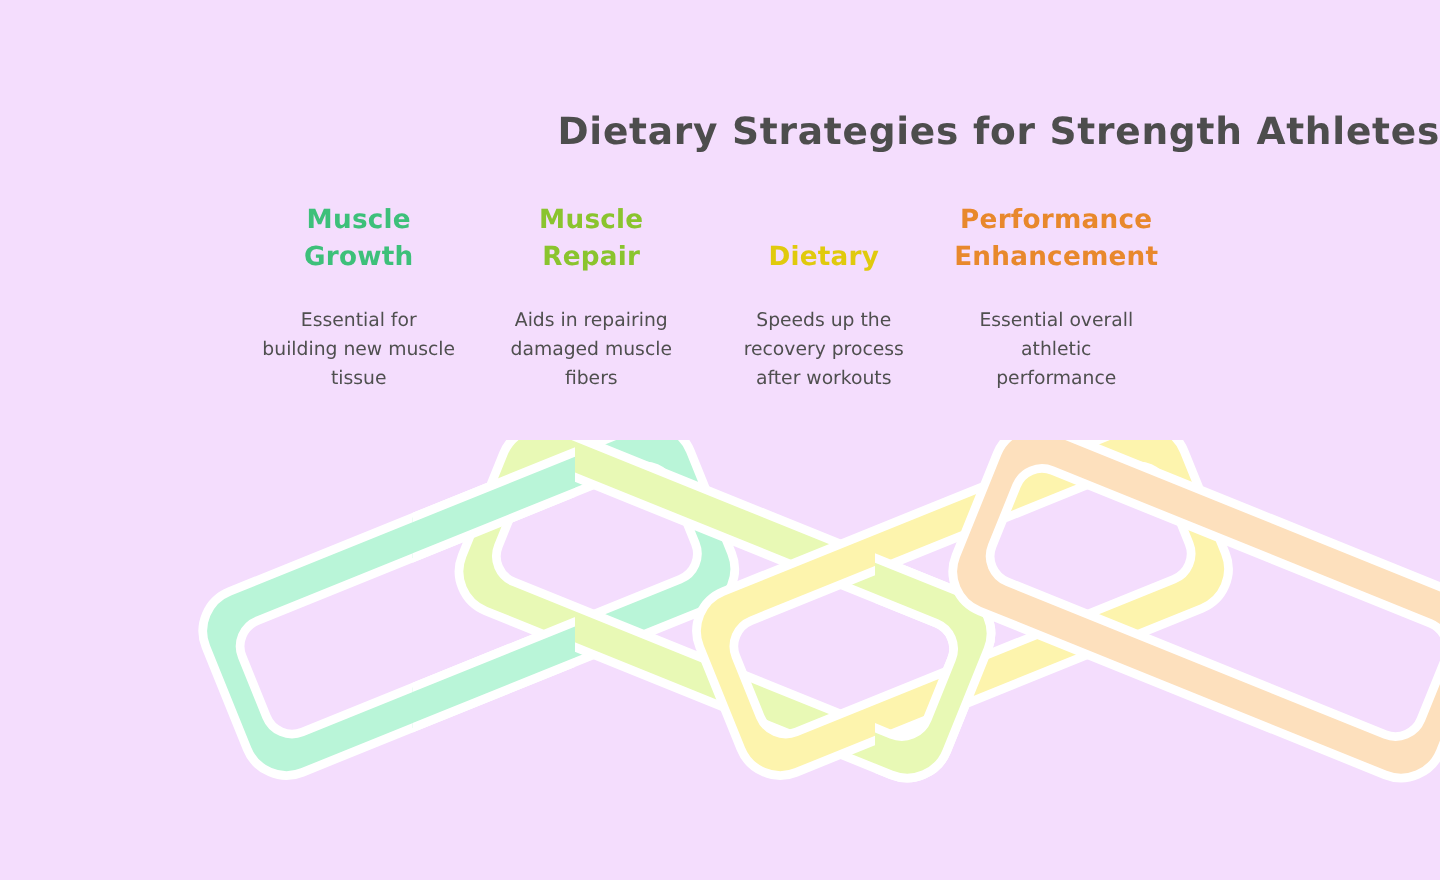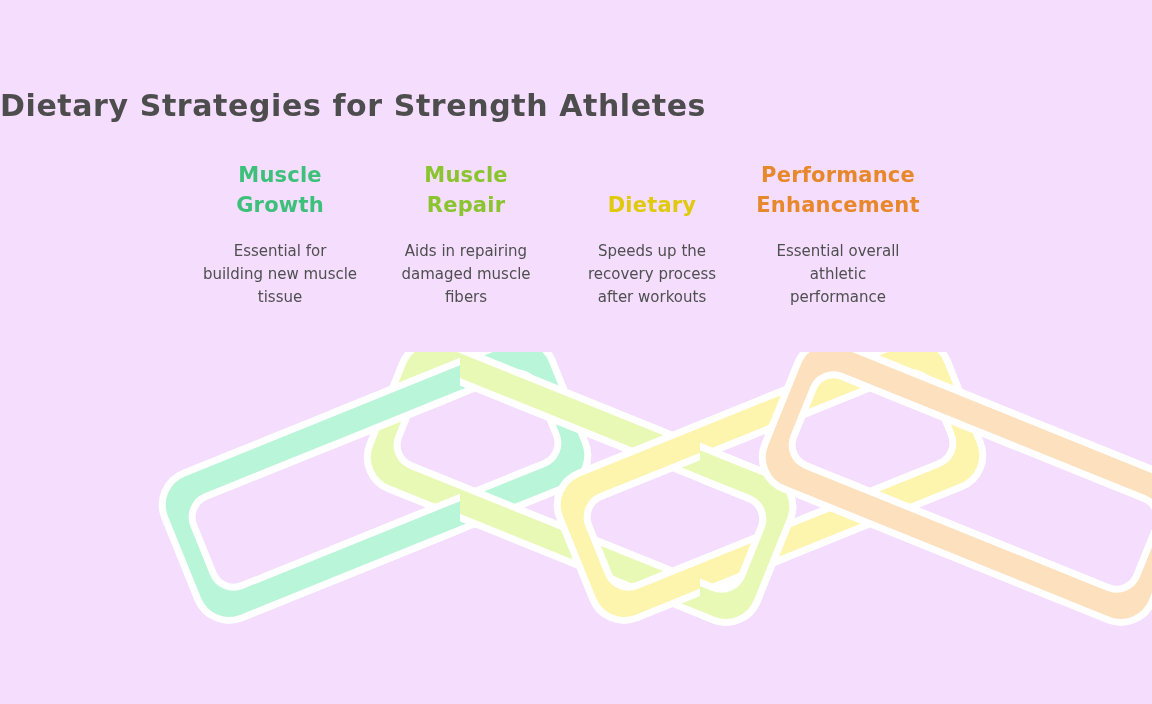--- a/index.html
+++ b/index.html
@@ -20,33 +20,33 @@
     width: 1152px;
     height: 704px;
   }
 
   
   .title {
     position: absolute;
     top: 88px;
     left: 0;
     width: 1152px;
-    text-align: left;
+    text-align: right;
     font-family: "DejaVu Sans", sans-serif;
     font-size: 30px;
     font-weight: bold;
     letter-spacing: 0.6px;
     color: #4d4d4d;
   }
 
   
   .columns {
     position: absolute;
     top: 158px;
-    left: 187px;
+    left: 194px;
     width: 760px;
     display: flex;
     align-items: flex-start;
   }
   .column {
     width: 186px;
     display: flex;
     flex-direction: column;
     align-items: center;
   }
@@ -58,21 +58,21 @@
     align-items: center;
     text-align: center;
     font-family: "DejaVu Sans", sans-serif;
     font-size: 21px;
     font-weight: bold;
     line-height: 30px;
     letter-spacing: 0.2px;
     white-space: pre-line;
   }
   .col-desc {
-    margin-top: 20px;
+    margin-top: 25px;
     text-align: center;
     font-family: "DejaVu Sans", sans-serif;
     font-size: 15px;
     line-height: 23px;
     color: #4f4f4f;
     width: 178px;
     white-space: pre-line;
   }
 
   

